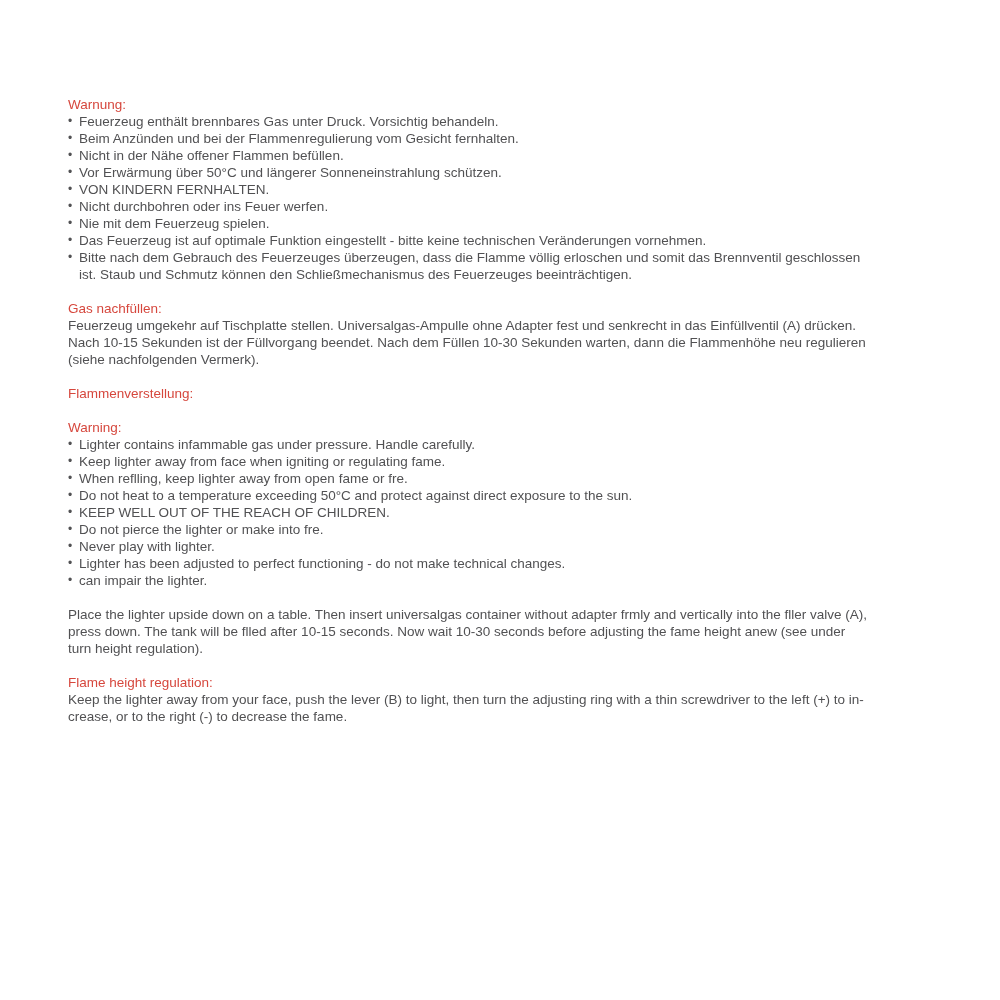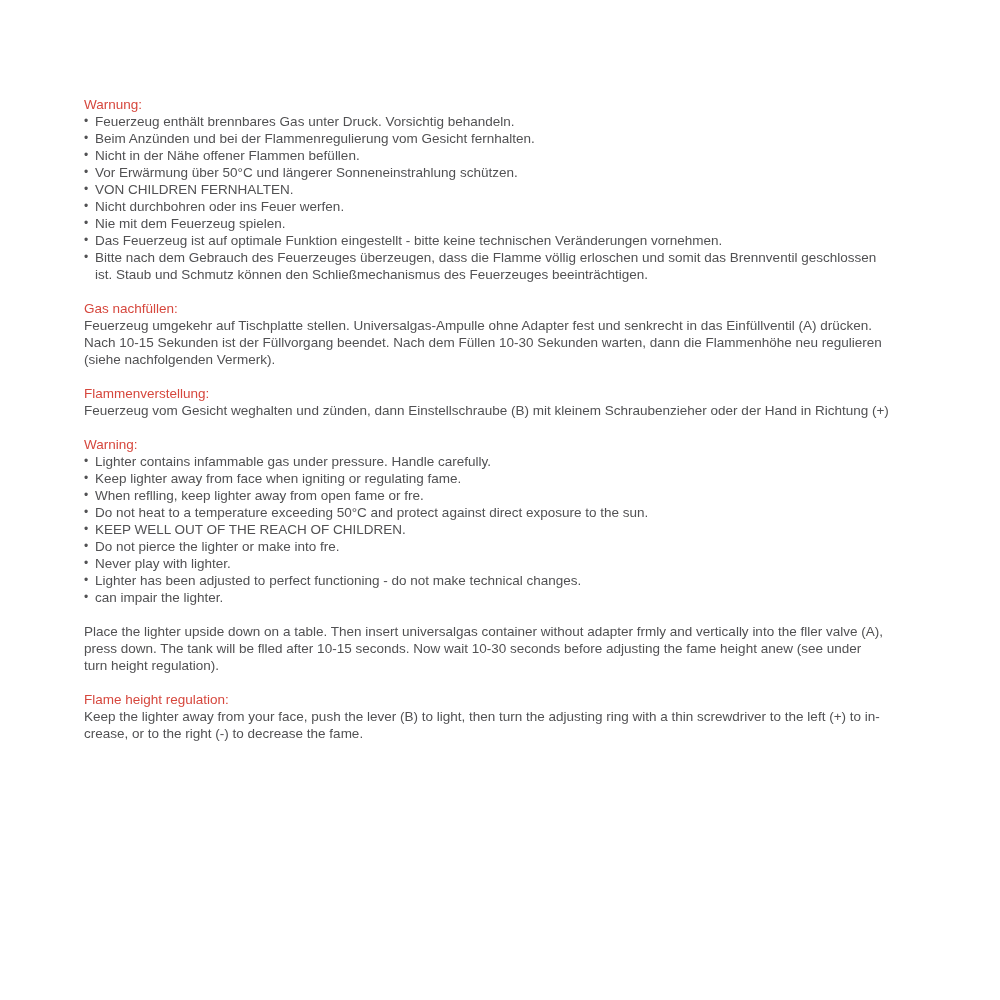--- a/index.html
+++ b/index.html
@@ -12,21 +12,21 @@
   }
   .page {
     position: relative;
     width: 1000px;
     height: 1000px;
     background: #ffffff;
     font-family: "Liberation Sans", "DejaVu Sans", sans-serif;
   }
   .content {
     position: absolute;
-    left: 84px;
+    left: 68px;
     top: 96px;
     width: 880px;
     color: var(--body-color, #515153);
     font-size: 13.5px;
     line-height: 17px;
   }
   .section {
     margin: 0 0 17px 0;
   }
   .heading {
@@ -82,21 +82,21 @@
         </div>
         <div class="item">
           <span class="marker">•</span>
           <div class="text">
             <div class="line">Vor Erwärmung über 50°C und längerer Sonneneinstrahlung schützen.</div>
           </div>
         </div>
         <div class="item">
           <span class="marker">•</span>
           <div class="text">
-            <div class="line">VON CHILDREN FERNHALTEN.</div>
+            <div class="line">VON KINDERN FERNHALTEN.</div>
           </div>
         </div>
         <div class="item">
           <span class="marker">•</span>
           <div class="text">
             <div class="line">Nicht durchbohren oder ins Feuer werfen.</div>
           </div>
         </div>
         <div class="item">
           <span class="marker">•</span>
@@ -125,21 +125,20 @@
             <div class="line">Feuerzeug umgekehr auf Tischplatte stellen. Universalgas-Ampulle ohne Adapter fest und senkrecht in das Einfüllventil (A) drücken.</div>
             <div class="line">Nach 10-15 Sekunden ist der Füllvorgang beendet. Nach dem Füllen 10-30 Sekunden warten, dann die Flammenhöhe neu regulieren</div>
             <div class="line">(siehe nachfolgenden Vermerk).</div>
           </div>
         </div>
       </div>
       <div class="section">
         <div class="heading">Flammenverstellung:</div>
         <div class="item">
           <div class="text">
-            <div class="line">Feuerzeug vom Gesicht weghalten und zünden, dann Einstellschraube (B) mit kleinem Schraubenzieher oder der Hand in Richtung (+)</div>
           </div>
         </div>
       </div>
       <div class="section">
         <div class="heading">Warning:</div>
         <div class="item">
           <span class="marker">•</span>
           <div class="text">
             <div class="line">Lighter contains infammable gas under pressure. Handle carefully.</div>
           </div>

